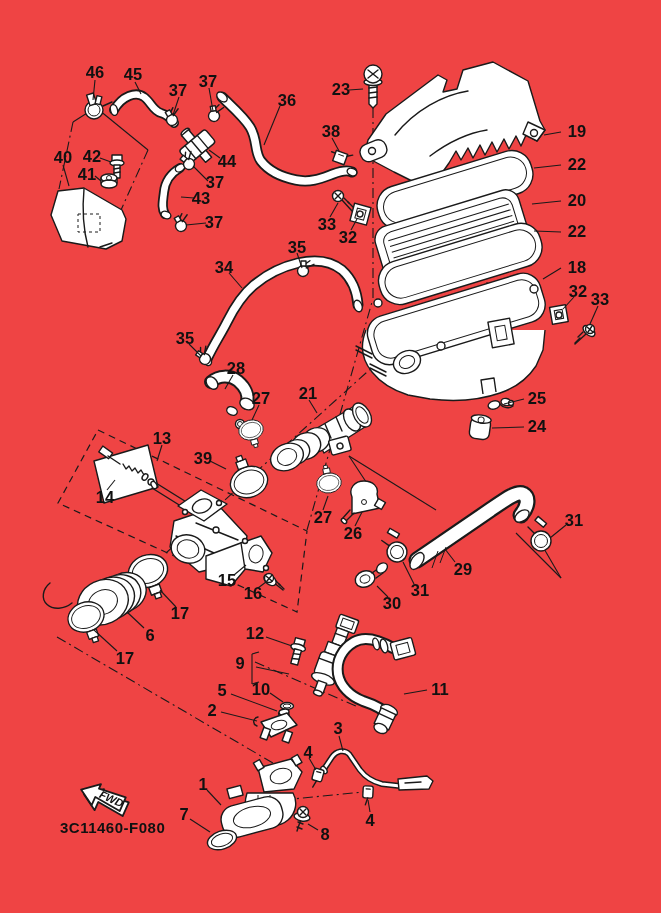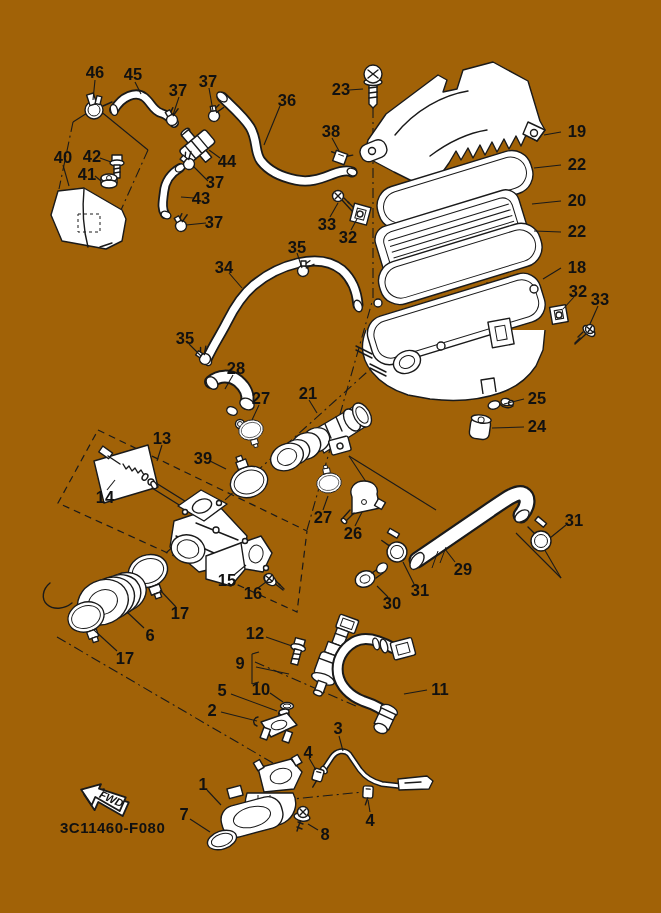--- a/index.html
+++ b/index.html
@@ -1,16 +1,16 @@
 <!DOCTYPE html>
 <html><head>
 <meta charset="utf-8">
 <style>
   html,body{margin:0;padding:0;background:#fff;}
-  .canvas{position:relative;width:661px;height:913px;background:#a16207;overflow:hidden;
+  .canvas{position:relative;width:661px;height:913px;background:#ef4444;overflow:hidden;
           font-family:"Liberation Sans", sans-serif;}
   svg{display:block}
   .ln{stroke:#1a1a1a;stroke-width:1.4;fill:none;stroke-linecap:round;stroke-linejoin:round;}
   .fw{stroke:#1a1a1a;stroke-width:1.4;fill:#ffffff;stroke-linejoin:round;}
   .fw2{stroke:#1a1a1a;stroke-width:1.8;fill:#ffffff;stroke-linejoin:round;}
   .thin{stroke:#1a1a1a;stroke-width:1;fill:none;}
   .tube-o{fill:none;stroke:#1a1a1a;stroke-linecap:round;}
   .tube-i{fill:none;stroke:#ffffff;stroke-linecap:round;}
   .leader{stroke:#1a1a1a;stroke-width:1.1;fill:none;}
   .dashdot{stroke:#1a1a1a;stroke-width:1.1;fill:none;stroke-dasharray:10 4 2 4;}

